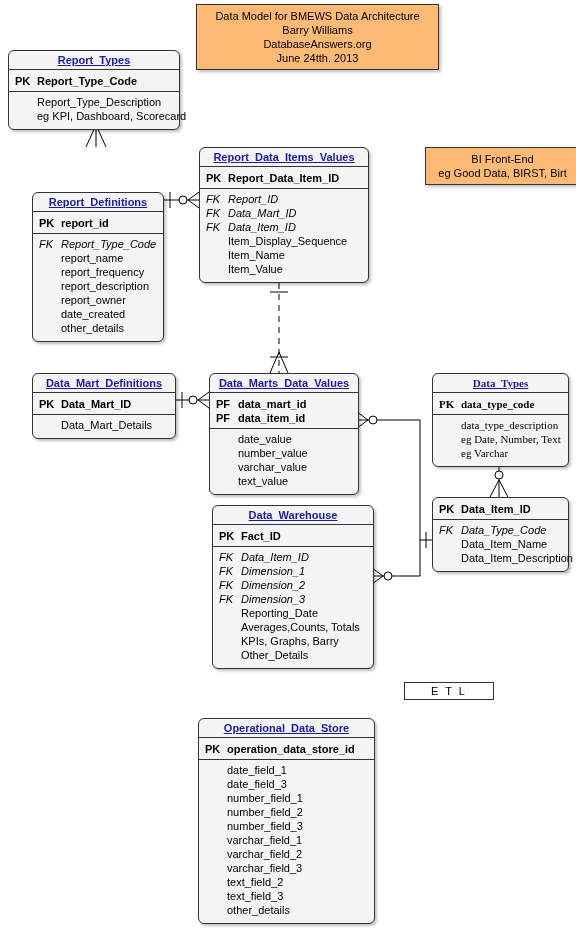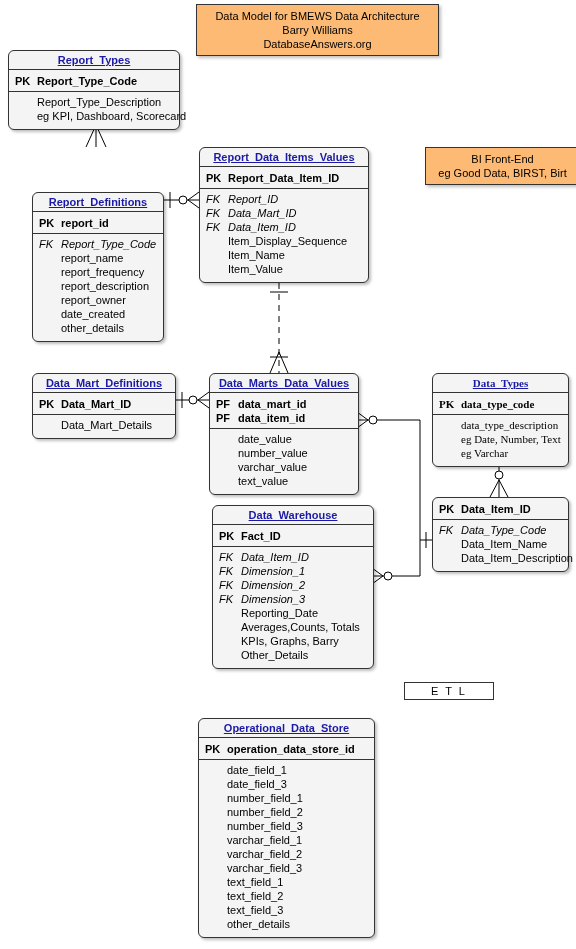--- a/index.html
+++ b/index.html
@@ -64,20 +64,21 @@
     <line x1="490" y1="464" x2="508" y2="464"></line>
     <line x1="499" y1="480" x2="490" y2="497"></line>
     <line x1="499" y1="480" x2="508" y2="497"></line>
     <circle cx="499" cy="475" r="4" stroke="#000" fill="#fff"></circle>
   </svg>
 
   <div class="note" style="left:196px;top:4px;width:225px;">
     <div>Data Model for BMEWS Data Architecture</div>
     <div>Barry Williams</div>
     <div>DatabaseAnswers.org</div>
+    <div>June 24tth. 2013</div>
   </div>
 
   <div class="note" style="left:425px;top:147px;width:137px;">
     <div>BI Front-End</div>
     <div>eg Good Data, BIRST, Birt</div>
   </div>
 
   <div class="etl" style="left:404px;top:682px;">E T L</div>
 
   <div class="entity" style="left:8px;top:6px;width:170px;margin-top:44px;">
@@ -342,24 +343,20 @@
       <div class="row">
           <span class="kcol"></span>
           <span class="fld">varchar_field_2</span>
         </div>
       <div class="row">
           <span class="kcol"></span>
           <span class="fld">varchar_field_3</span>
         </div>
       <div class="row">
           <span class="kcol"></span>
-          <span class="fld">text_field_1</span>
-        </div>
-      <div class="row">
-          <span class="kcol"></span>
           <span class="fld">text_field_2</span>
         </div>
       <div class="row">
           <span class="kcol"></span>
           <span class="fld">text_field_3</span>
         </div>
       <div class="row">
           <span class="kcol"></span>
           <span class="fld">other_details</span>
         </div>

